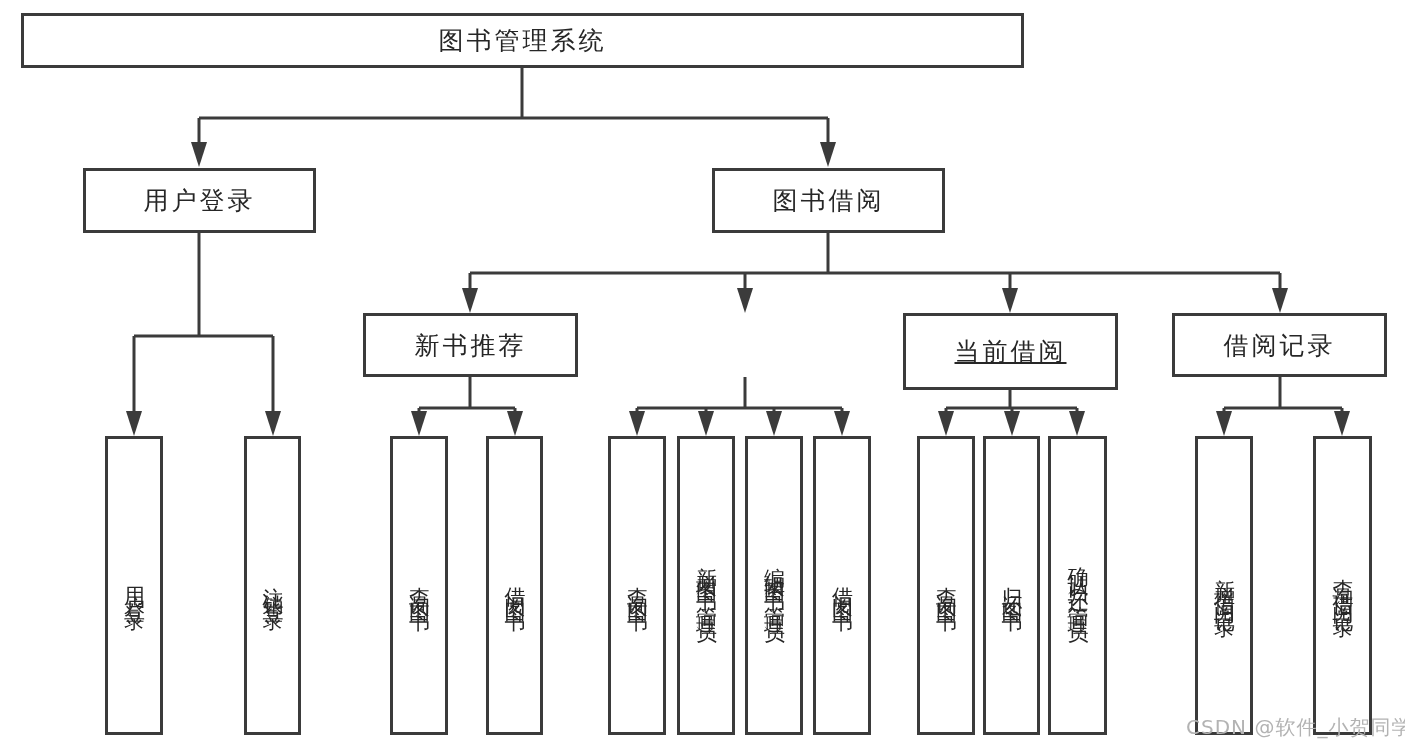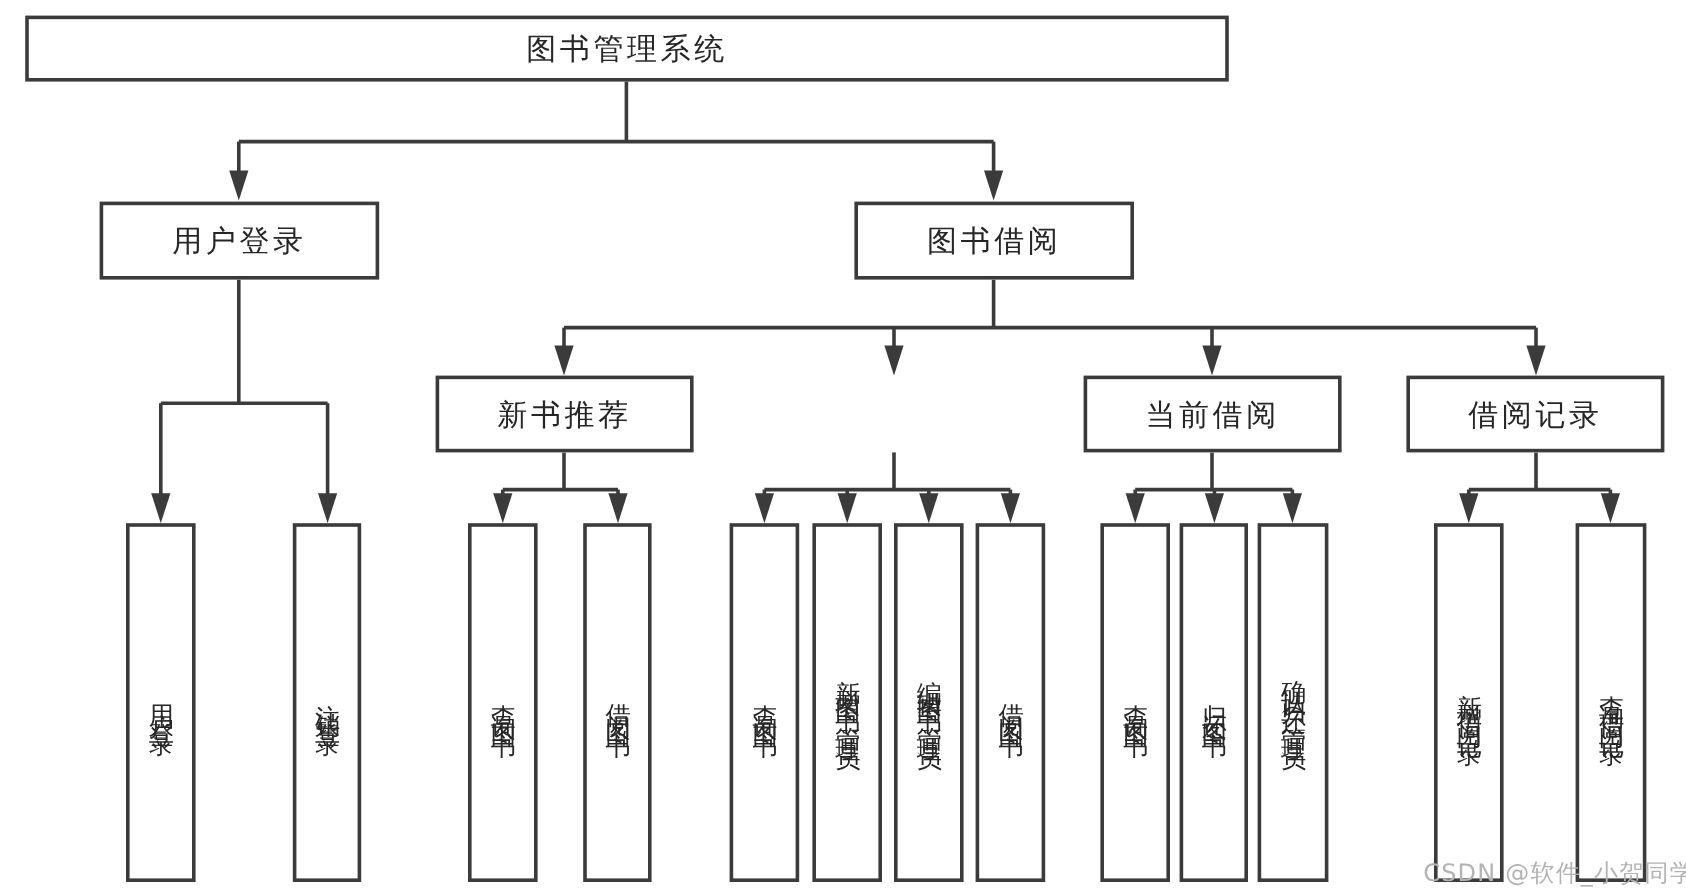--- a/index.html
+++ b/index.html
@@ -114,21 +114,21 @@
     <path d="M1342 408 V412"></path>
       <polygon points="1334,411 1350,411 1342,436"></polygon>
   </svg>
 
   <div class="box h-box" style="left:21px;top:13px;width:1003px;height:55px;">图书管理系统</div>
 
   <div class="box h-box" style="left:83px;top:168px;width:233px;height:65px;">用户登录</div>
   <div class="box h-box" style="left:712px;top:168px;width:233px;height:65px;">图书借阅</div>
 
   <div class="box h-box" style="left:363px;top:313px;width:215px;height:64px;">新书推荐</div>
-  <div class="box h-box" style="left:903px;top:313px;width:215px;height:64px;">当前借阅</div>
+  <div class="box h-box" style="left:903px;top:313px;width:215px;height:77px;text-decoration:underline;">当前借阅</div>
   <div class="box h-box" style="left:1172px;top:313px;width:215px;height:64px;">借阅记录</div>
 
   <div class="box v-box" style="left:105px;top:436px;width:58px;height:299px;">
     <span>用户登录</span>
   </div>
   <div class="box v-box" style="left:244px;top:436px;width:57px;height:299px;">
     <span>注销登录</span>
   </div>
 
   <div class="box v-box" style="left:390px;top:436px;width:58px;height:299px;">

